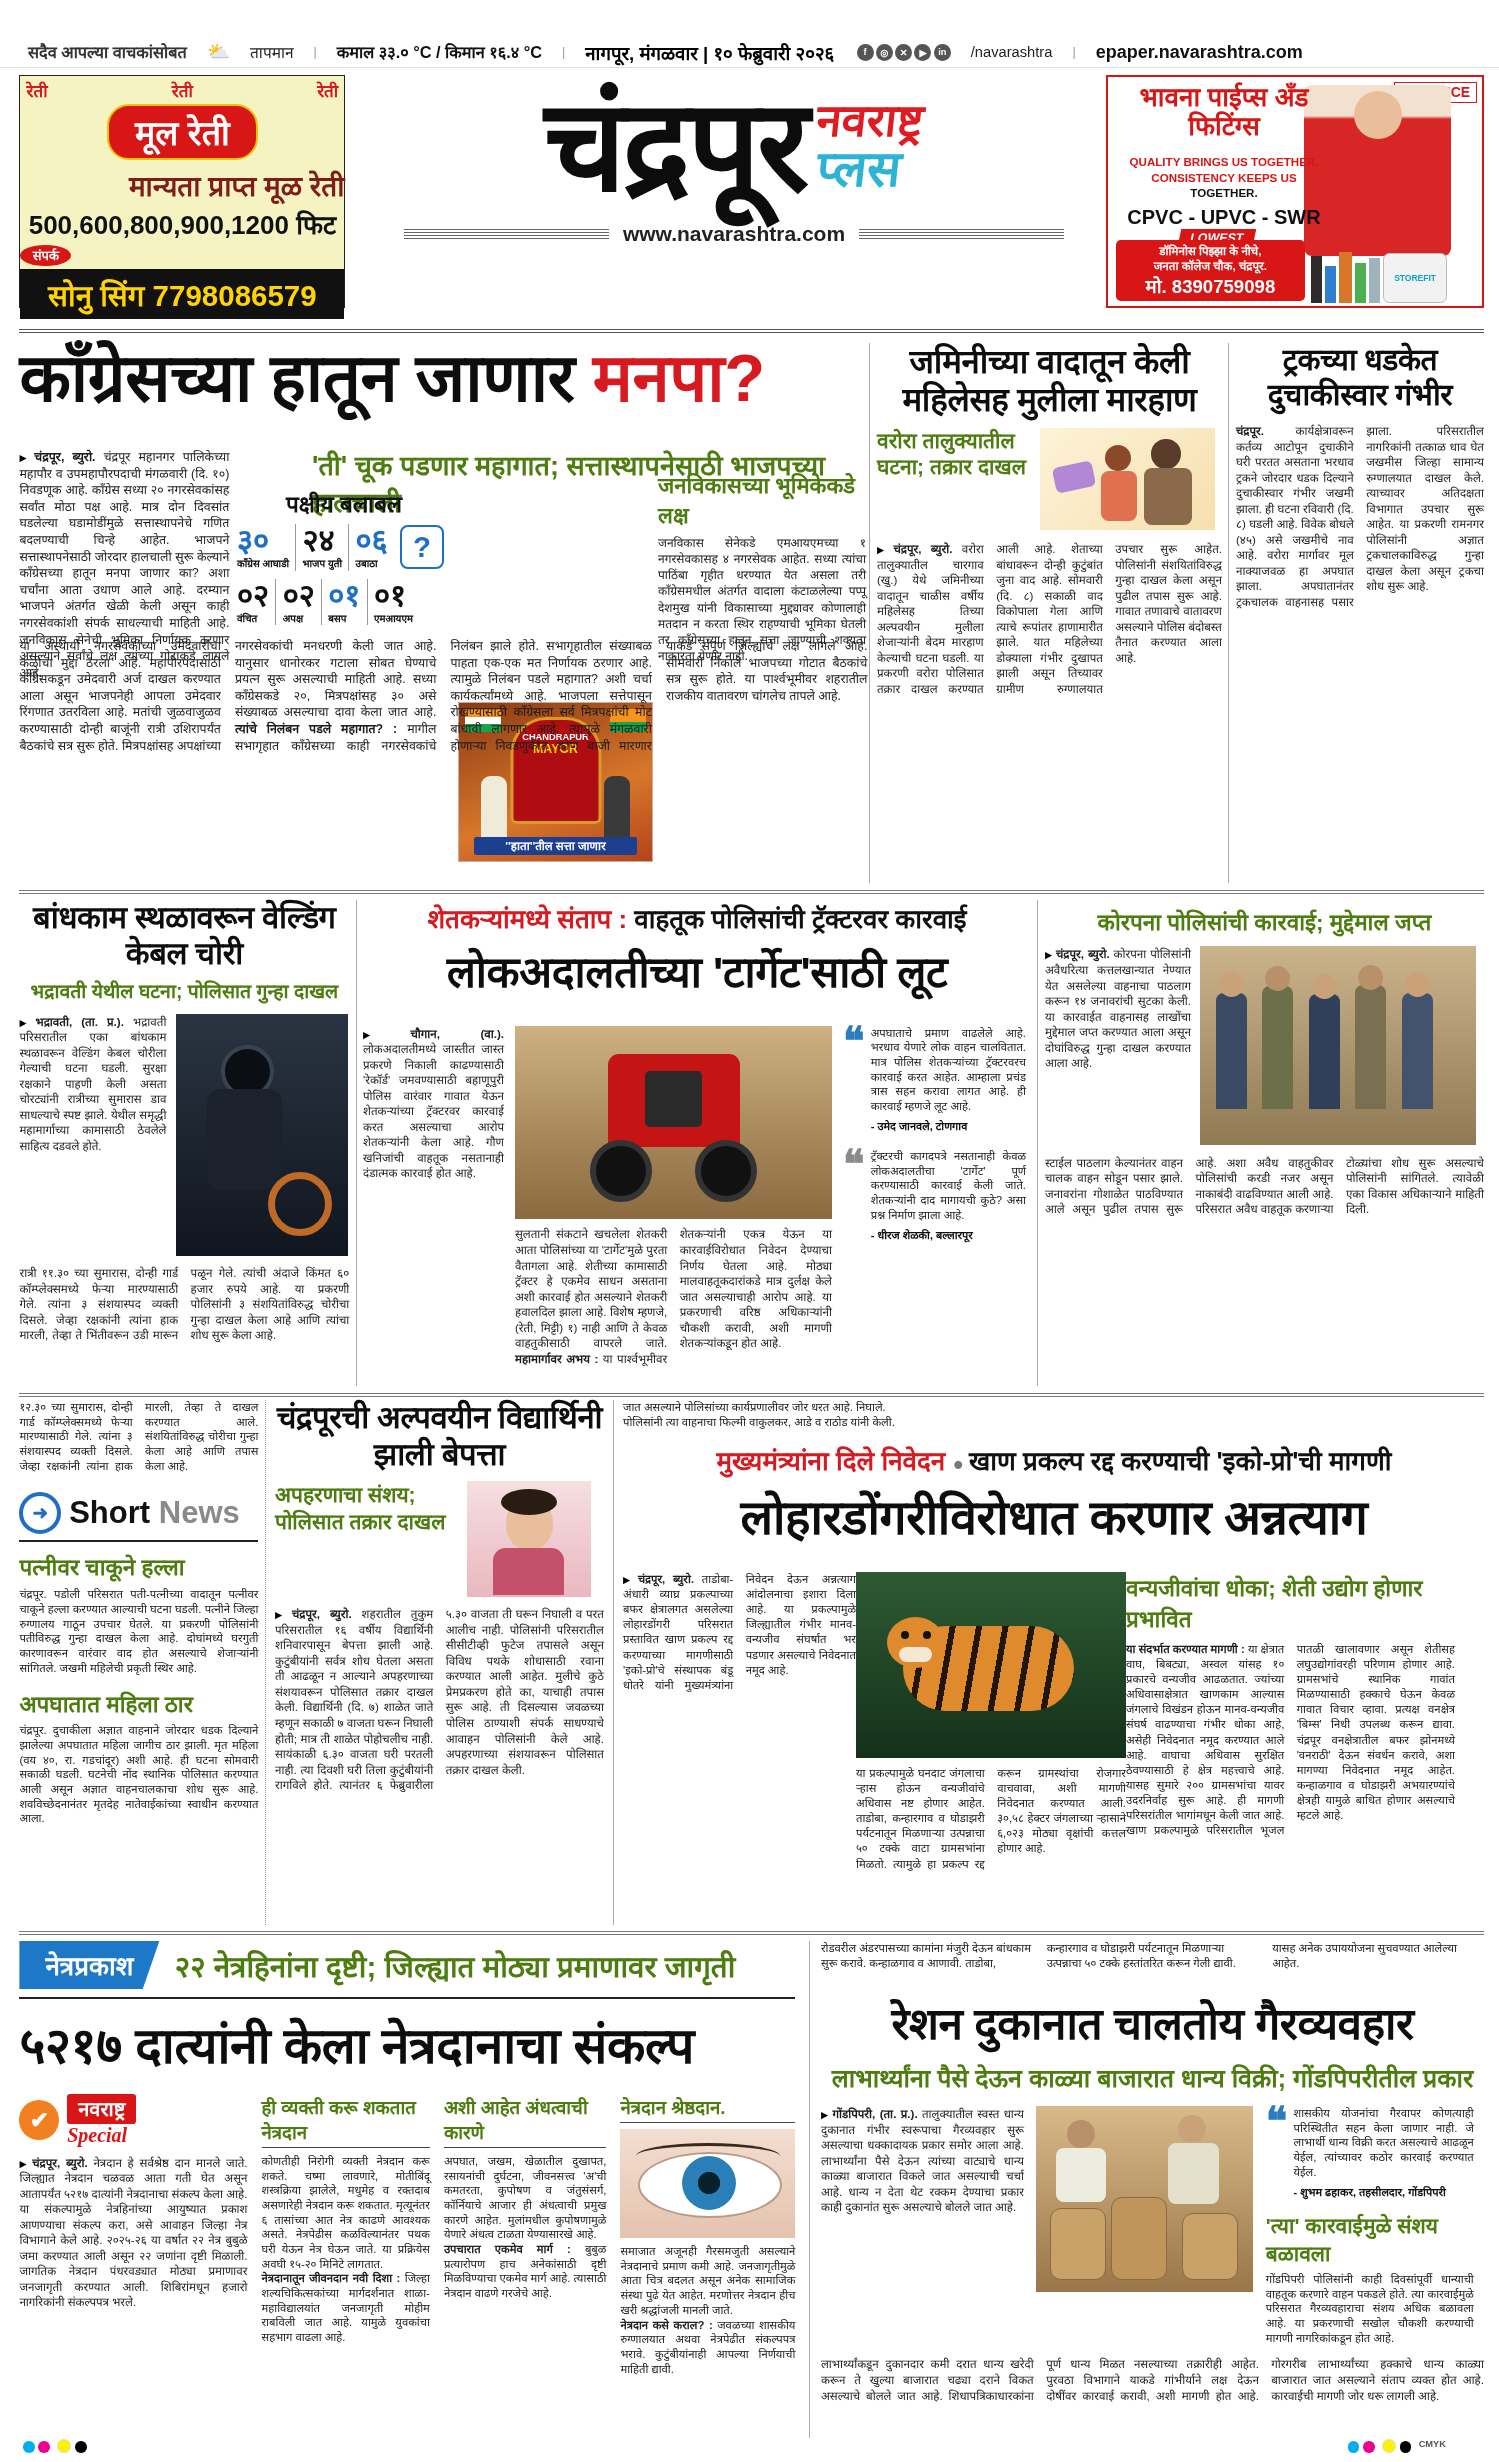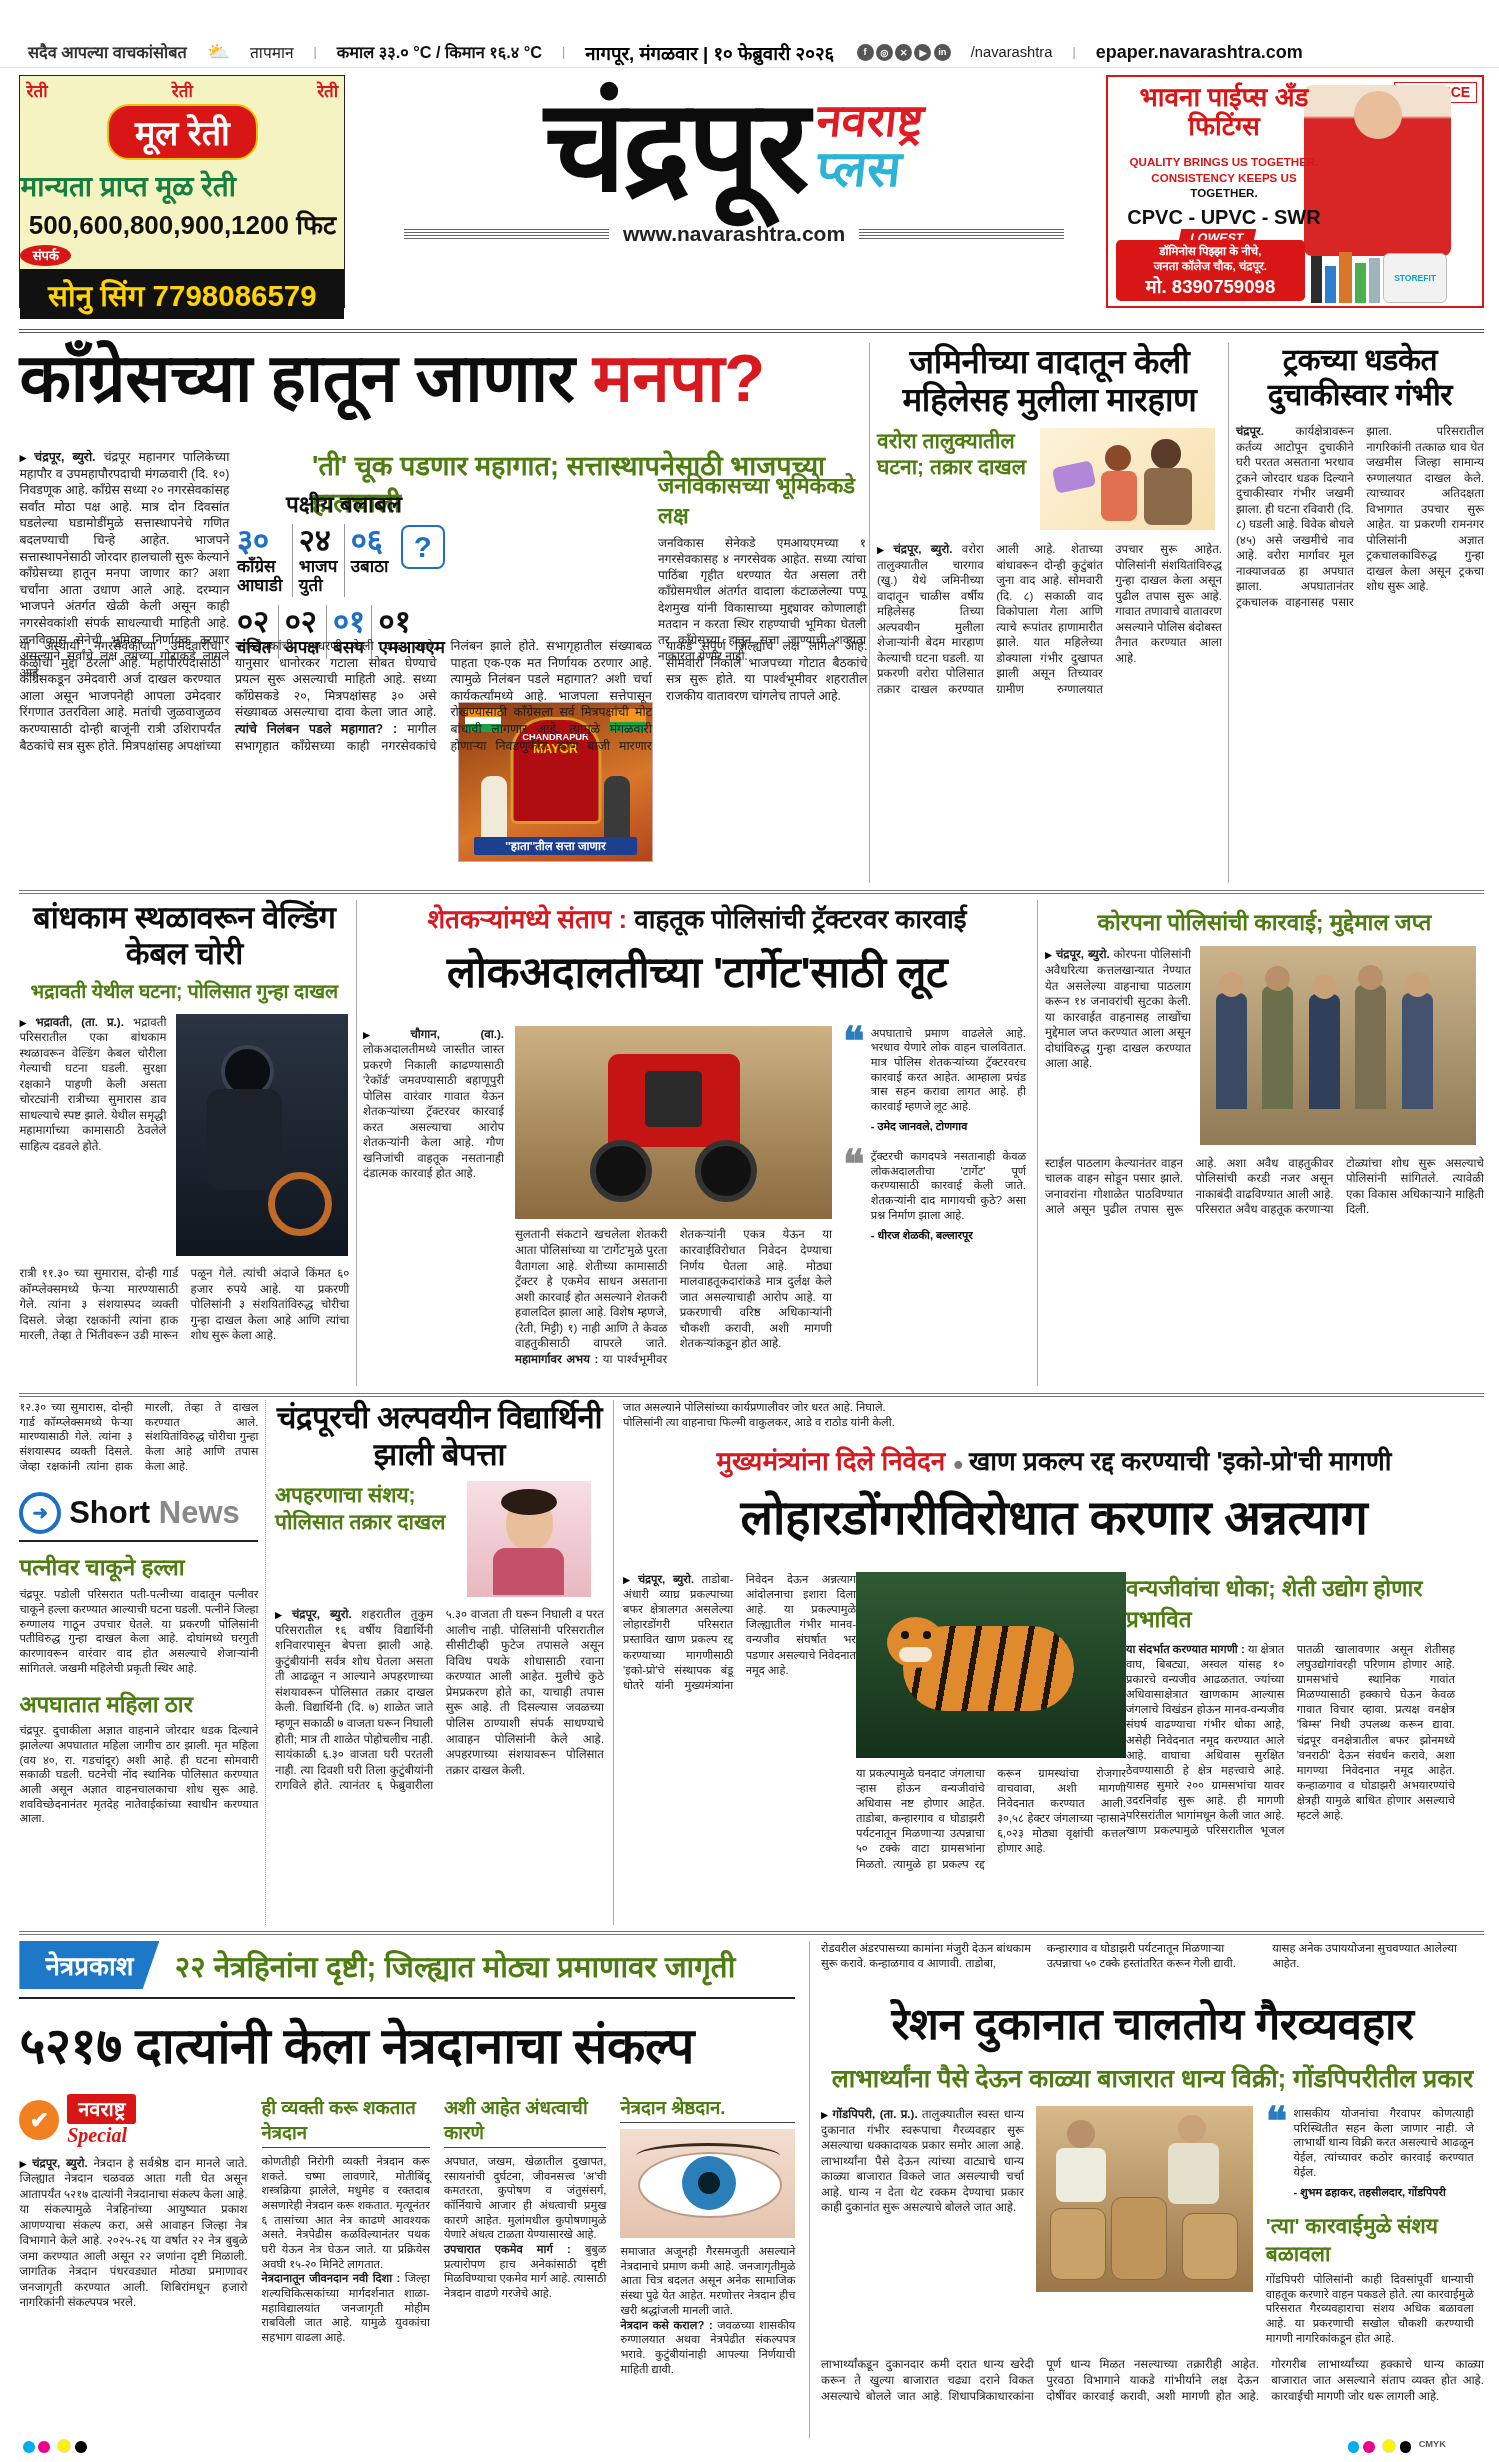--- a/index.html
+++ b/index.html
@@ -19,21 +19,21 @@
   .vline-dash{width:0;border-left:1.6px dotted #999}
   .hsep{height:2.3px;border-top:1.6px solid #777;border-bottom:0.8px solid #777}
   .cols2{column-count:2;column-gap:12.4px}
   .cols3{column-count:3;column-gap:12.4px}
   .cols4{column-count:4;column-gap:14px}
   .subhead{font-weight:bold;color:#4d7c0f}
   .quote-glyph{font-size:40px;line-height:.8;font-family:"Liberation Serif",serif;font-weight:bold}
   .q1{color:#2b7bbf}.q2{color:#8a8a8a}
   .attr{font-weight:bold;font-size:11px;margin-top:4.7px}
   .stat-num{font-size:31px;font-weight:bold;line-height:1}
-  .stat-lbl{font-size:17px;font-weight:bold;line-height:1.1;margin-top:1.6px}
+  .stat-lbl{font-size:10px;font-weight:bold;line-height:1.1;margin-top:1.6px}
   .stat-cell{border-left:0.8px solid #999;padding:1.6px 6.2px}
   .stat-cell:first-child{border-left:none;padding-left:0}
   .img-ph{overflow:hidden;position:relative;border:0.8px solid #caa}
   .cap-strip{position:absolute;left:8%;right:8%;bottom:6.2px;background:#1d3f8f;color:#fff;
              font-weight:bold;text-align:center;font-size:11.6px;padding:1.6px 0;border-radius:2.3px}
   .soc{display:inline-flex;width:17px;height:17px;border-radius:50%;background:#555;color:#fff;
        font-size:9.3px;font-weight:bold;align-items:center;justify-content:center;margin-left:2.3px}
   .rule4{height:11px;background:repeating-linear-gradient(to bottom,#666 0 0.8px,transparent 0.8px 3.1px);flex:1}
   .dot{width:11.6px;height:11.6px;border-radius:50%;display:inline-block;margin-right:3.9px}
   .inline-bold{font-weight:bold}
@@ -63,21 +63,21 @@
 
 <div class="abs" style="left:19.4px;top:75px;width:326px;height:233px;background:#f6f3c3;border:1.6px solid #222;box-sizing:border-box">
   <div style="display:flex;justify-content:space-between;padding:3.1px 6.2px 0 6.2px">
     <span class="red" style="font-weight:bold;font-size:17px">रेती</span>
     <span class="red" style="font-weight:bold;font-size:17px">रेती</span>
     <span class="red" style="font-weight:bold;font-size:17px">रेती</span>
   </div>
   <div style="text-align:center;margin-top:1.6px">
     <span style="display:inline-block;background:#d81616;color:#fff;font-weight:bold;font-size:34px;padding:3.1px 26px;border-radius:22px;border:2.3px solid #e9c400">मूल रेती</span>
   </div>
-  <div style="text-align:left;font-weight:bold;font-size:28px;margin-top:6.2px;color:#15803d">मान्यता प्राप्त मूळ रेती</div>
+  <div style="text-align:right;font-weight:bold;font-size:28px;margin-top:6.2px;color:#7f1d1d">मान्यता प्राप्त मूळ रेती</div>
   <div style="text-align:center;font-weight:bold;font-size:26px;margin-top:1.6px;color:#111">500,600,800,900,1200 फिट</div>
   <div style="text-align:left;margin-top:3.1px">
     <span style="display:inline-block;background:#d81616;color:#fff;font-weight:bold;font-size:13px;padding:1.6px 12.4px;border-radius:50%">संपर्क</span>
   </div>
   <div style="background:#111;margin-top:3.1px;padding:4.7px 0;text-align:center">
     <span style="color:#ffd400;font-weight:bold;font-size:29.5px">सोनु सिंग 7798086579</span>
   </div>
 </div>
 
 <div class="abs" style="left:404px;top:82px;width:660px;height:248px;text-align:center">

